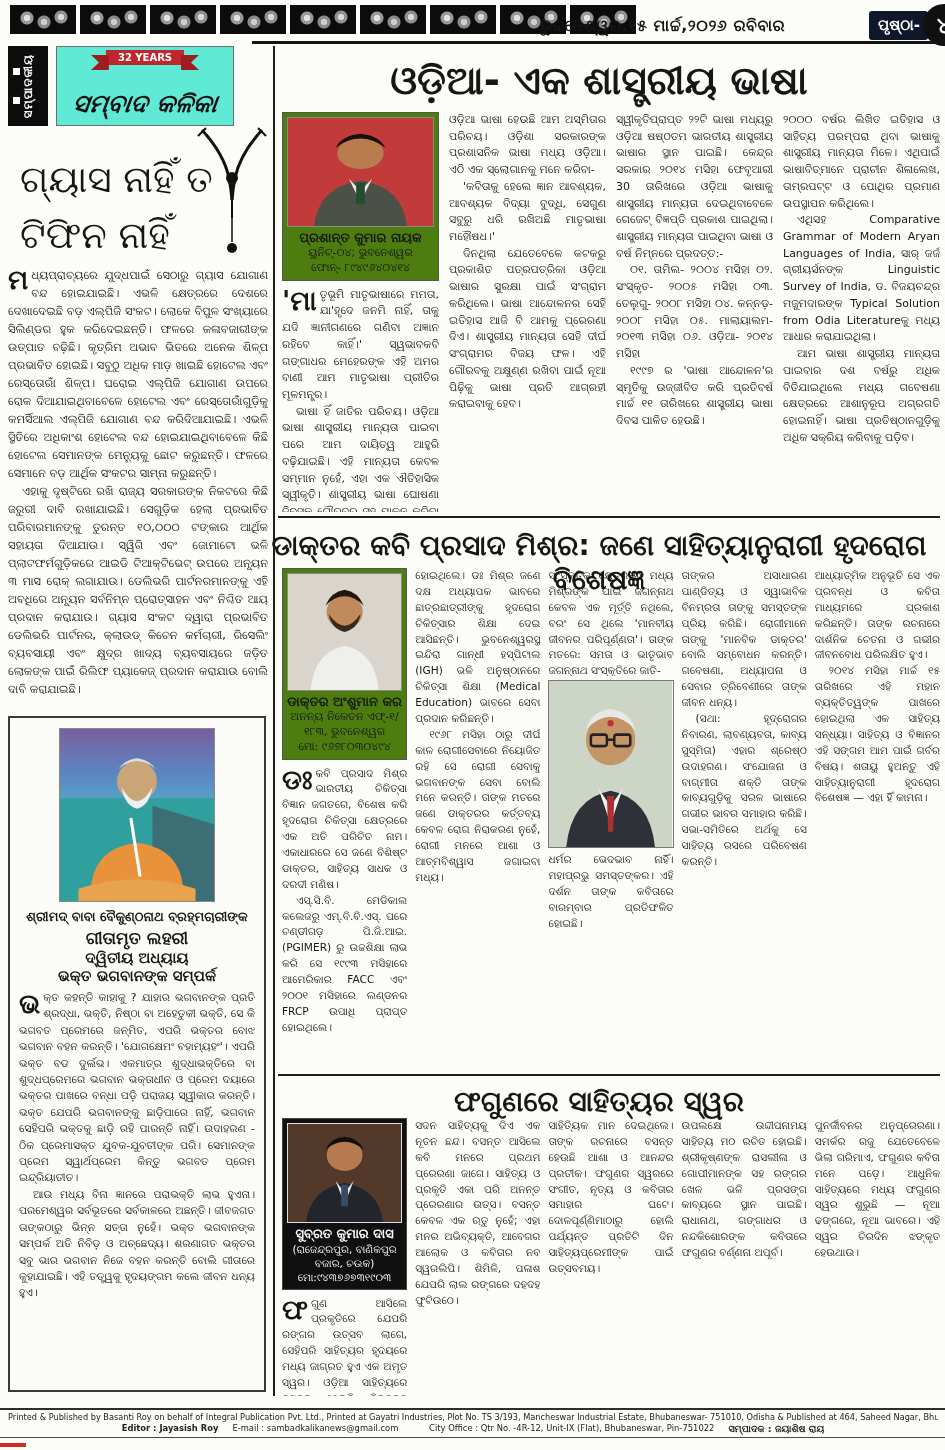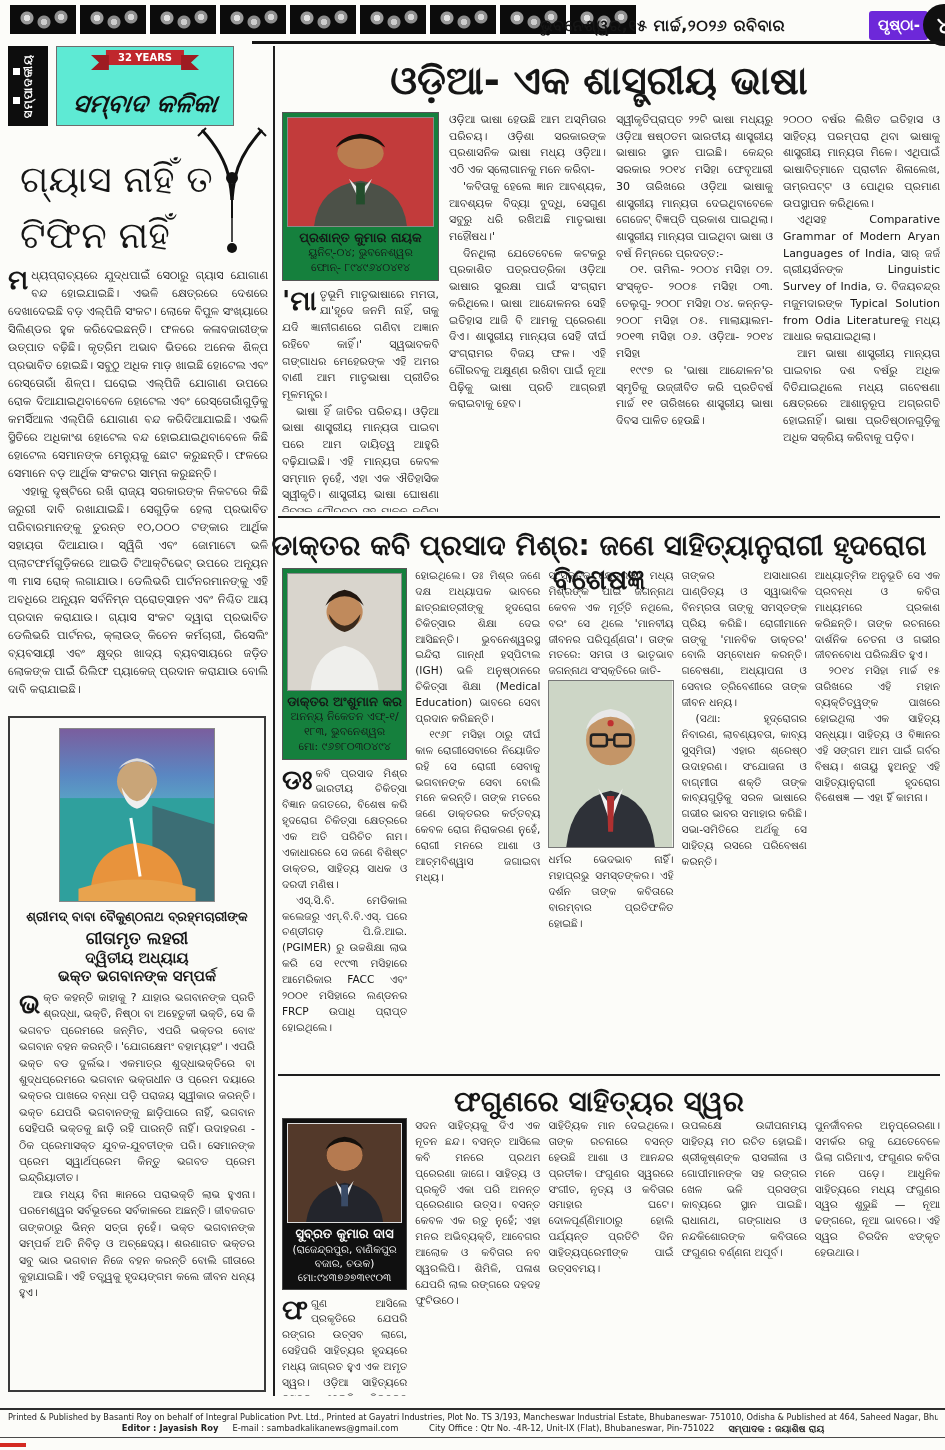--- a/index.html
+++ b/index.html
@@ -9,21 +9,21 @@
   
   .flower-bar{position:absolute;left:10px;top:5px;width:630px;height:29px;background-color:#0c0c0c;
     background-image:
       repeating-linear-gradient(90deg,transparent 0 66px,#fdfdfd 66px 70px),
       radial-gradient(circle at 17px 13px,#e2e2e2 0 3px,#9a9a9a 3px 6px,transparent 7px),
       radial-gradient(circle at 34px 17px,#cdcdcd 0 3px,#8b8b8b 3px 6px,transparent 7px),
       radial-gradient(circle at 51px 12px,#d8d8d8 0 3px,#909090 3px 6px,transparent 7px);
     background-size:70px 29px;background-repeat:repeat-x}
   .dateline{position:absolute;left:540px;top:16px;width:320px;text-align:left;font-size:16px;font-weight:bold;letter-spacing:.5px}
   .page-badge{position:absolute;left:869px;top:4px;display:flex;align-items:center}
-  .pb-rect{background:#6d28d9;color:#fff;font-size:15px;font-weight:bold;padding:5px 8px 6px 9px;border-radius:3px}
+  .pb-rect{background:#0f172a;color:#fff;font-size:15px;font-weight:bold;padding:5px 8px 6px 9px;border-radius:3px}
   .pb-circ{width:42px;height:42px;margin-left:-5px;background:#101010;color:#fff;border-radius:50%;
            display:flex;align-items:center;justify-content:center;font-size:22px;font-weight:bold}
   .header-rule{position:absolute;left:252px;top:41px;width:693px;height:3px;background:#141414}
 
   
   .masthead{position:absolute;left:8px;top:46px;width:226px;height:80px;display:flex}
   .mast-strip{width:40px;background:#0d0d0d;color:#fff;display:flex;align-items:center;justify-content:center;position:relative}
   .mast-strip span{writing-mode:vertical-rl;transform:rotate(180deg);font-size:12px;font-weight:bold;letter-spacing:1px}
   .mast-strip::before,.mast-strip::after{content:"";position:absolute;left:5px;width:7px;height:7px;background:#fff}
   .mast-strip::before{top:22px}.mast-strip::after{bottom:22px}
@@ -69,21 +69,21 @@
   .a1-cols{left:282px;top:112px;width:658px;height:400px;gap:10px}
   .a2-cols{left:282px;top:568px;width:658px;height:502px;gap:8px}
   .a3-cols{left:282px;top:1118px;width:658px;height:278px;gap:8px}
   .cols .col,.cols .colwrap{flex:1;min-width:0}
   .a1-cols .col{font-size:11px;line-height:1.52}
   .a2-cols .col{font-size:10.6px;line-height:1.5}
   .a3-cols .col{font-size:10.6px;line-height:1.5}
   .colwrap{display:flex;flex-direction:column}
   .colwrap .col{flex:1}
 
-  .author-card{border:1.5px solid #555;padding:4px;margin-bottom:6px;background:#15803d}
+  .author-card{border:1.5px solid #555;padding:4px;margin-bottom:6px;background:#4d7c0f}
   .photo{width:100%;height:110px;border:1px solid #8a8a8a;box-sizing:border-box}
   .photo svg{display:block;width:100%;height:100%}
   .cap-name{text-align:center;font-weight:bold;font-size:13px;margin-top:3px}
   .cap-line{text-align:center;font-size:11px;line-height:1.35}
   .card-dark{border:1.5px solid #444;padding:4px;margin-bottom:6px;background:#101010;color:#fff}
   .card-dark .photo{border-color:#ddd}
   .card-dark .cap-name{font-size:13px}
   .card-dark .cap-line{font-size:10.5px}
   .doc-photo{width:100%;height:168px;border:1px solid #777;box-sizing:border-box;margin:4px 0}
   .doc-photo svg{display:block;width:100%;height:100%}

